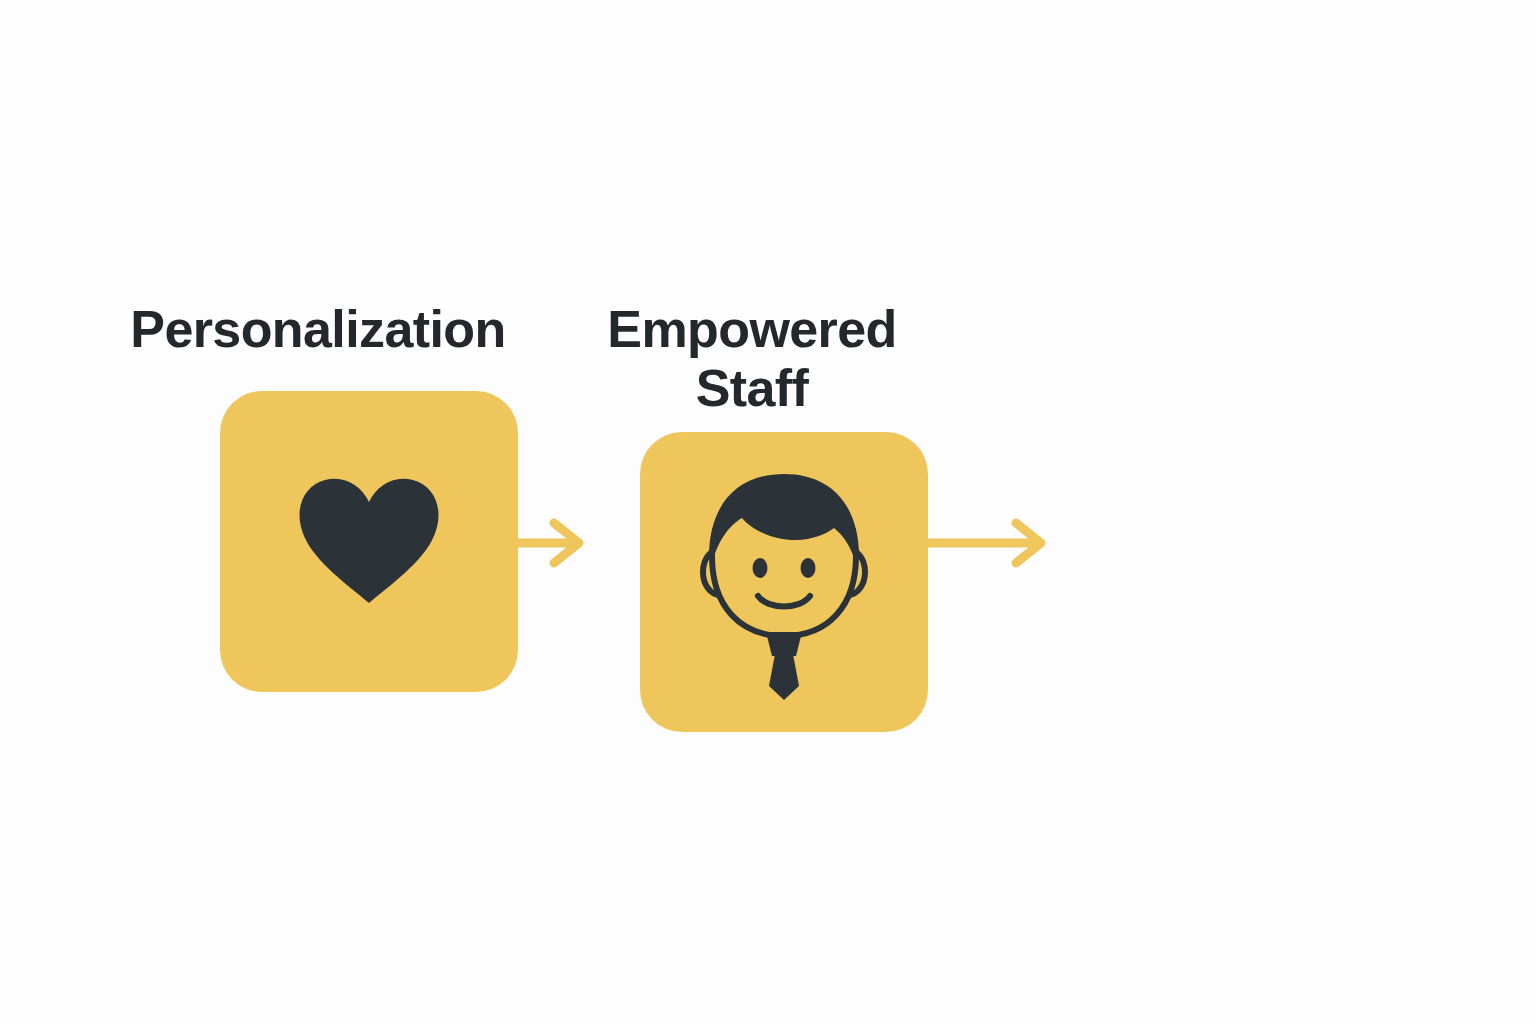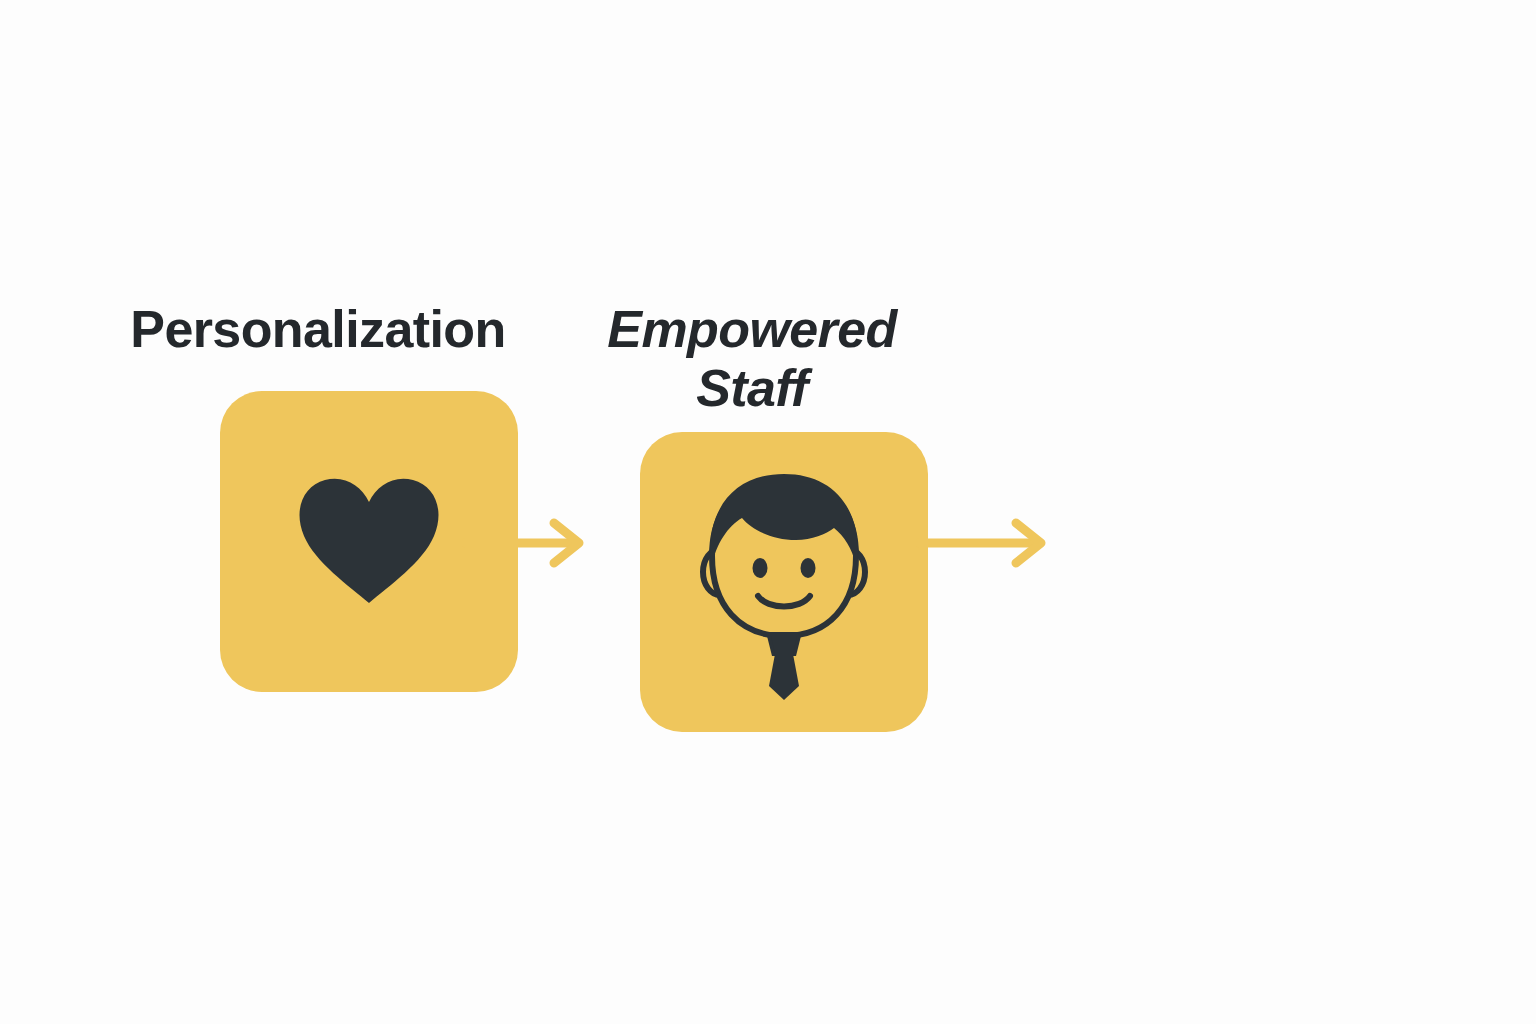--- a/index.html
+++ b/index.html
@@ -53,21 +53,21 @@
   #step-1 .step-label { width: 400px; }
   #step-1 .tile {
     width: 298px;
     height: 301px;
     margin-top: 32px;
     position: relative;
   }
 
   
   #step-2 { left: 576px; top: 300px; width: 352px; }
-  #step-2 .step-label { width: 352px; font-style: italic; }
+  #step-2 .step-label { width: 352px; }
   #step-2 .tile {
     width: 288px;
     height: 300px;
     margin-top: 14px;
     position: relative;
   }
 
   
   #step-3 { left: 1060px; top: 300px; width: 356px; }
   #step-3 .step-label { width: 356px; }

